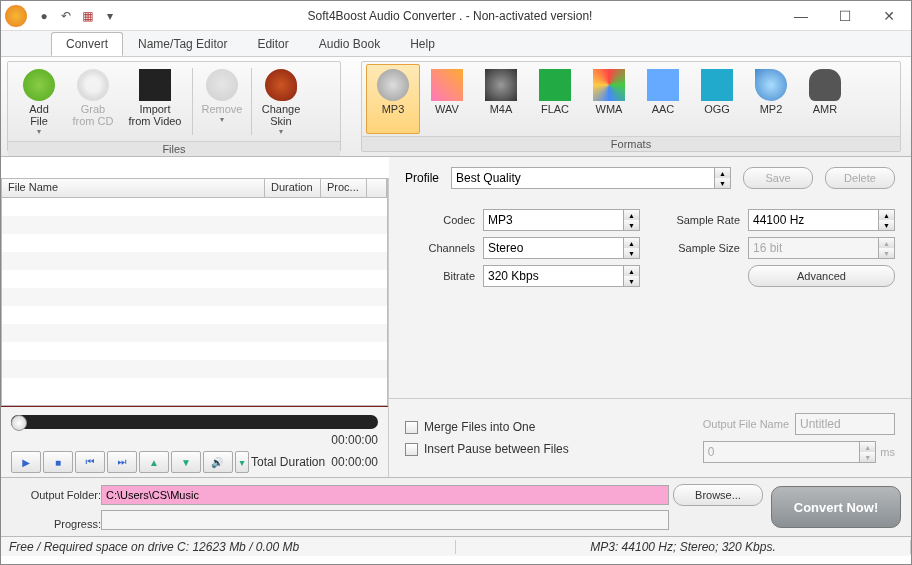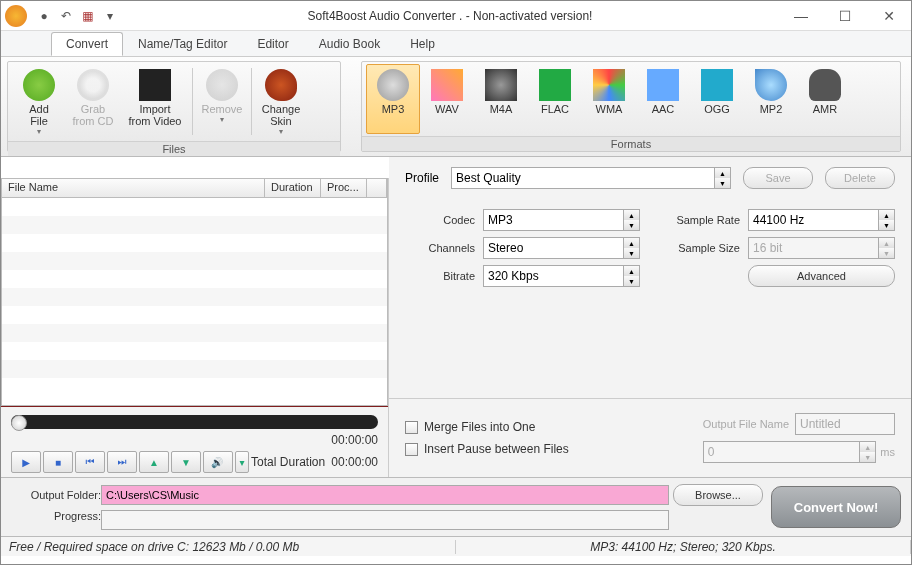--- a/index.html
+++ b/index.html
@@ -342,21 +342,21 @@
   </div>
 </div>
 
 <div class="bottom">
   <div style="flex:1">
     <div style="display:flex;align-items:center;margin-bottom:4px">
       <div class="lbl">Output Folder:</div>
       <input class="path-input" value="C:\Users\CS\Music" style="">
       <div class="btn" style="width:90px;margin-left:4px">Browse...</div>
     </div>
-    <div style="display:flex;align-items:flex-start">
+    <div style="display:flex;align-items:flex-end">
       <div class="lbl">Progress:</div>
       <div class="path-input" style="background:#f5f5f5"></div>
       <div style="width:94px"></div>
     </div>
   </div>
   <div class="convert-btn">Convert Now!</div>
 </div>
 
 <div class="statusbar">
   <div class="cell" style="flex:1">Free / Required space on drive  C: 12623 Mb / 0.00 Mb</div>

